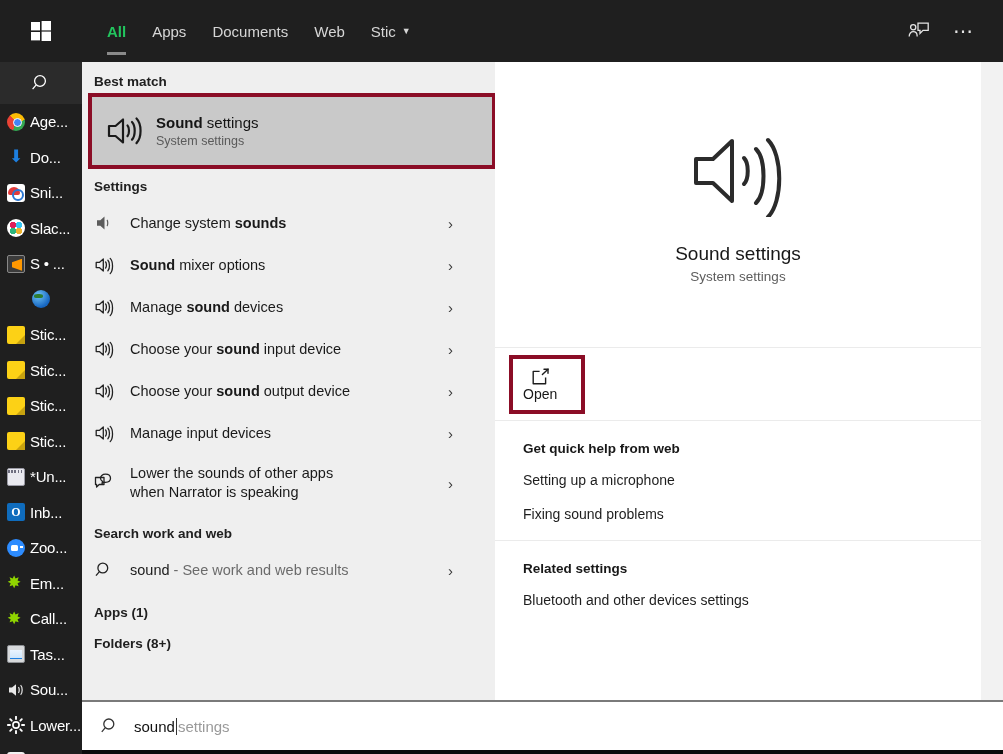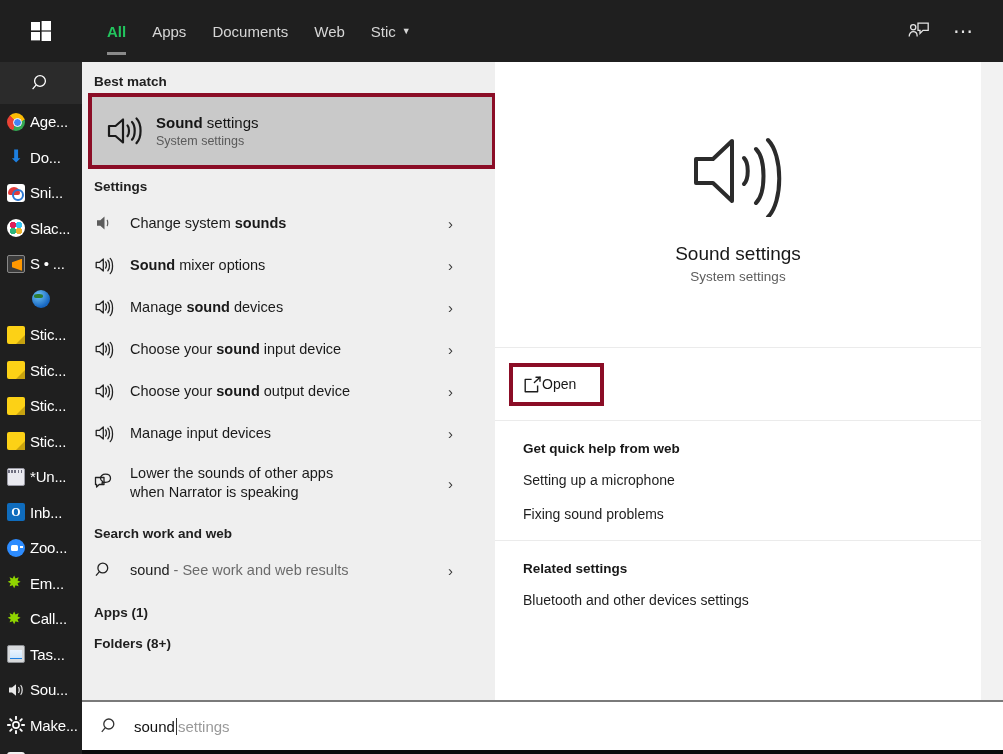--- a/index.html
+++ b/index.html
@@ -165,21 +165,21 @@
   
   .hero { height: 285px; display: flex; flex-direction: column;
           align-items: center; justify-content: center; gap: 4px; }
   .hero-title { font-size: 19px; color: #171717; margin-top: 22px; }
   .hero-sub { font-size: 13.5px; color: #5d5d5d; }
   .divider { height: 1px; background: #ebebeb; margin: 0 0px; }
   .open-sec { height: 72px; display: flex; align-items: center; padding-left: 18px; }
   .open-btn {
     display: flex; align-items: center; gap: 0;
     padding: 8px 24px 8px 10px;
-    outline: 4px solid #8b0d26; background: #fff;
+    outline: 4px solid #8b0d26; background: #fff; flex-direction: column;
   }
   .open-label { font-size: 14px; color: #171717; }
   .panel-sec { padding: 20px 0 18px 28px; }
   .panel-head { font-size: 13.5px; font-weight: bold; color: #181818; margin-bottom: 16px; }
   .panel-link { font-size: 14px; color: #1d1d1d; margin-bottom: 18px; }
   .panel-link:last-child { margin-bottom: 0; }
 
   
   .searchbar {
     position: absolute; left: 82px; top: 700px; width: 921px; height: 50px;
@@ -299,21 +299,21 @@
                 <line x1="9" y1="0.8" x2="9" y2="3"></line>
                 <line x1="9" y1="15" x2="9" y2="17.2"></line>
                 <line x1="0.8" y1="9" x2="3" y2="9"></line>
                 <line x1="15" y1="9" x2="17.2" y2="9"></line>
                 <line x1="3.2" y1="3.2" x2="4.7" y2="4.7"></line>
                 <line x1="13.3" y1="13.3" x2="14.8" y2="14.8"></line>
                 <line x1="3.2" y1="14.8" x2="4.7" y2="13.3"></line>
                 <line x1="13.3" y1="4.7" x2="14.8" y2="3.2"></line>
               </g>
             </svg></span>
-          <span class="lbl">Make...</span>
+          <span class="lbl">Lower...</span>
         </div>
         <div class="tb-item">
           <span class="ico ic-paint"></span>
           <span class="lbl">Unt...</span>
         </div>
       </div>
   </div>
 
   <div class="win">
 

